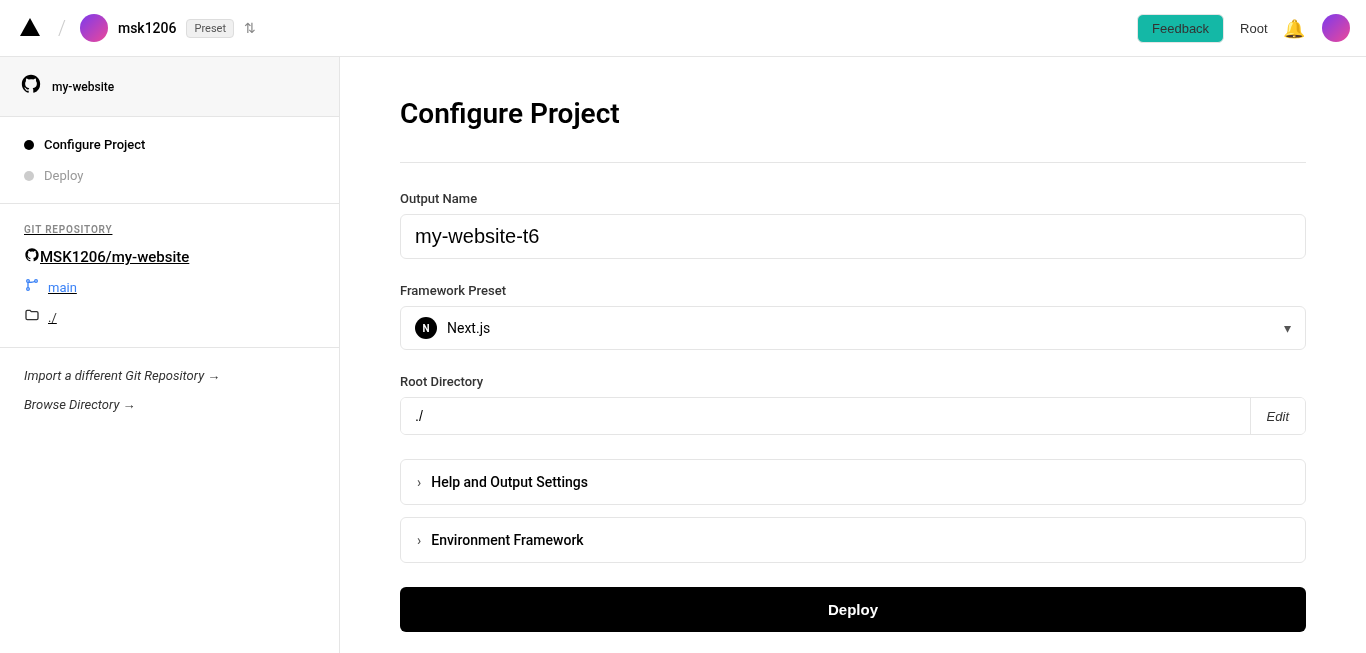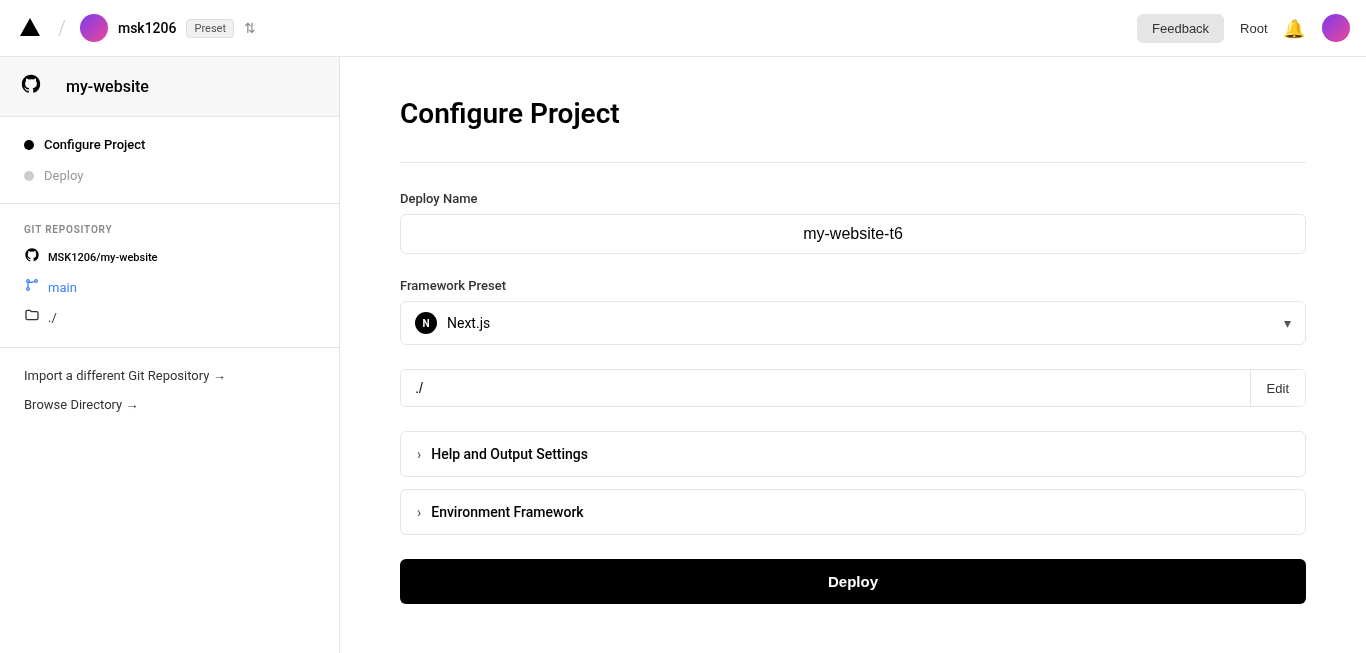--- a/index.html
+++ b/index.html
@@ -57,21 +57,21 @@
       font-size: 14px;
       cursor: pointer;
     }
     .header-right {
       display: flex;
       align-items: center;
       gap: 16px;
     }
     .feedback-btn {
       border: 1px solid #e5e5e5;
-      background: #e5e5e5;
+      background: #14b8a6;
       border-radius: 6px;
       padding: 6px 14px;
       font-size: 13px;
       cursor: pointer;
       color: #333;
     }
     .help-btn {
       background: none;
       border: none;
       font-size: 13px;
@@ -112,23 +112,22 @@
       display: flex;
       align-items: center;
       gap: 10px;
       background: #f7f7f7;
     }
     .github-icon {
       font-size: 22px;
       color: #000;
     }
     .repo-name {
-      font-size: 16px;
-      font-weight: 500;
-      margin-left: 14px;
+      font-size: 12px;
+      font-weight: 500;
     }
 
     
     .steps-section {
       padding: 20px 24px;
       border-bottom: 1px solid #e5e5e5;
     }
     .step-item {
       display: flex;
       align-items: center;
@@ -157,59 +156,61 @@
     }
     .step-label-inactive {
       font-size: 13px;
       color: #999;
     }
 
     
     .git-section {
       padding: 20px 24px;
       border-bottom: 1px solid #e5e5e5;
+      text-decoration: underline;
     }
     .git-section-title {
       font-size: 10px;
       font-weight: 600;
       color: #888;
       letter-spacing: 0.8px;
       margin-bottom: 12px;
       text-transform: uppercase;
     }
     .git-repo-link {
       display: flex;
       align-items: center;
+      gap: 0;
+      margin-bottom: 10px;
+      font-size: 15px;
+      font-weight: 500;
+      color: #000;
+      text-decoration: none;
+    }
+    .git-branch {
+      display: flex;
+      align-items: center;
       gap: 8px;
       margin-bottom: 10px;
-      font-size: 11px;
-      font-weight: 500;
-      color: #000;
-      text-decoration: none;
-    }
-    .git-branch {
-      display: flex;
-      align-items: center;
-      gap: 8px;
-      margin-bottom: 10px;
       font-size: 13px;
       color: #3b82f6;
     }
     .git-dir {
       display: flex;
       align-items: center;
       gap: 8px;
       font-size: 13px;
       color: #333;
     }
     .icon-sm { font-size: 16px; }
 
     
     .sidebar-links {
       padding: 20px 24px;
+      font-style: italic;
     }
     .sidebar-link {
       display: block;
       font-size: 13px;
       color: #333;
       text-decoration: none;
       margin-bottom: 14px;
     }
     .sidebar-link:last-child { margin-bottom: 0; }
 
@@ -240,25 +241,24 @@
       font-weight: 500;
       color: #333;
       margin-bottom: 8px;
       display: block;
     }
     .form-input {
       width: 100%;
       padding: 10px 14px;
       border: 1px solid #e5e5e5;
       border-radius: 6px;
-      font-size: 16px;
+      font-size: 20px;
       color: #000;
       outline: none;
       background: #fff;
-      text-align: center;
     }
 
     
     .framework-select {
       width: 100%;
       padding: 10px 14px;
       border: 1px solid #e5e5e5;
       border-radius: 6px;
       font-size: 14px;
       color: #000;
@@ -308,20 +308,21 @@
     }
     .root-dir-edit-btn {
       padding: 10px 16px;
       border: none;
       border-left: 1px solid #e5e5e5;
       background: #fff;
       font-size: 13px;
       font-weight: 500;
       color: #333;
       cursor: pointer;
+      font-style: italic;
     }
 
     
     .accordion-item {
       border: 1px solid #e5e5e5;
       border-radius: 6px;
       margin-bottom: 12px;
     }
     .accordion-header {
       display: flex;
@@ -440,38 +441,39 @@
       <a class="sidebar-link" href="#">Browse Directory →</a>
     </div>
   </aside>
 
   <main class="main-content">
     <h1 class="page-title">Configure Project</h1>
     <hr class="form-divider">
 
     
     <div class="form-group">
-      <label class="form-label">Deploy Name</label>
+      <label class="form-label">Output Name</label>
       <input class="form-input" type="text" value="my-website-t6" style="">
     </div>
 
     
     <div class="form-group">
       <label class="form-label">Framework Preset</label>
       <div class="framework-select">
         <div class="framework-select-left">
           <div class="nextjs-logo">N</div>
           <span>Next.js</span>
         </div>
         <span style="font-size:14px;color:#555;">▾</span>
       </div>
     </div>
 
     
     <div class="root-dir-group">
+      <label class="form-label">Root Directory</label>
       <div class="root-dir-row">
         <input class="root-dir-input" type="text" value="./" style="">
         <button class="root-dir-edit-btn">Edit</button>
       </div>
     </div>
 
     
     <div class="accordion-item">
       <div class="accordion-header">
         <span class="accordion-chevron">›</span>

